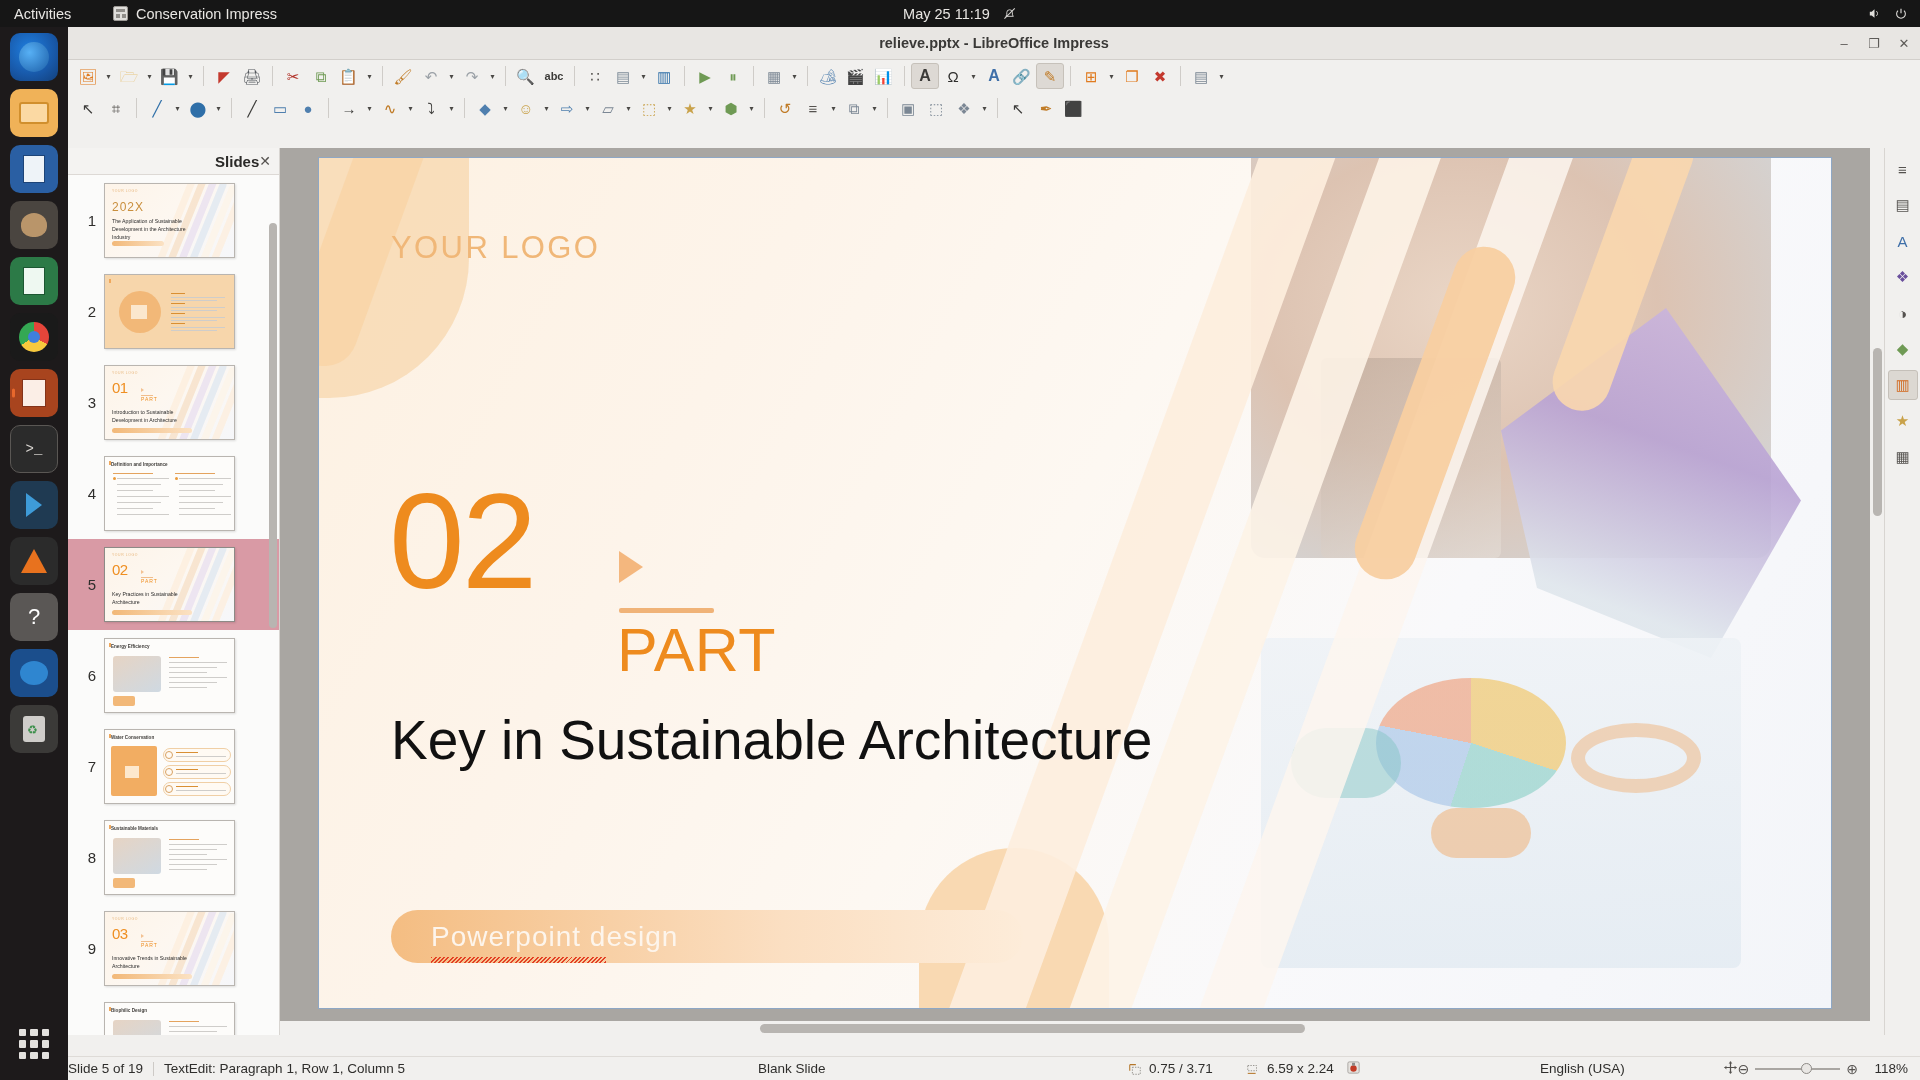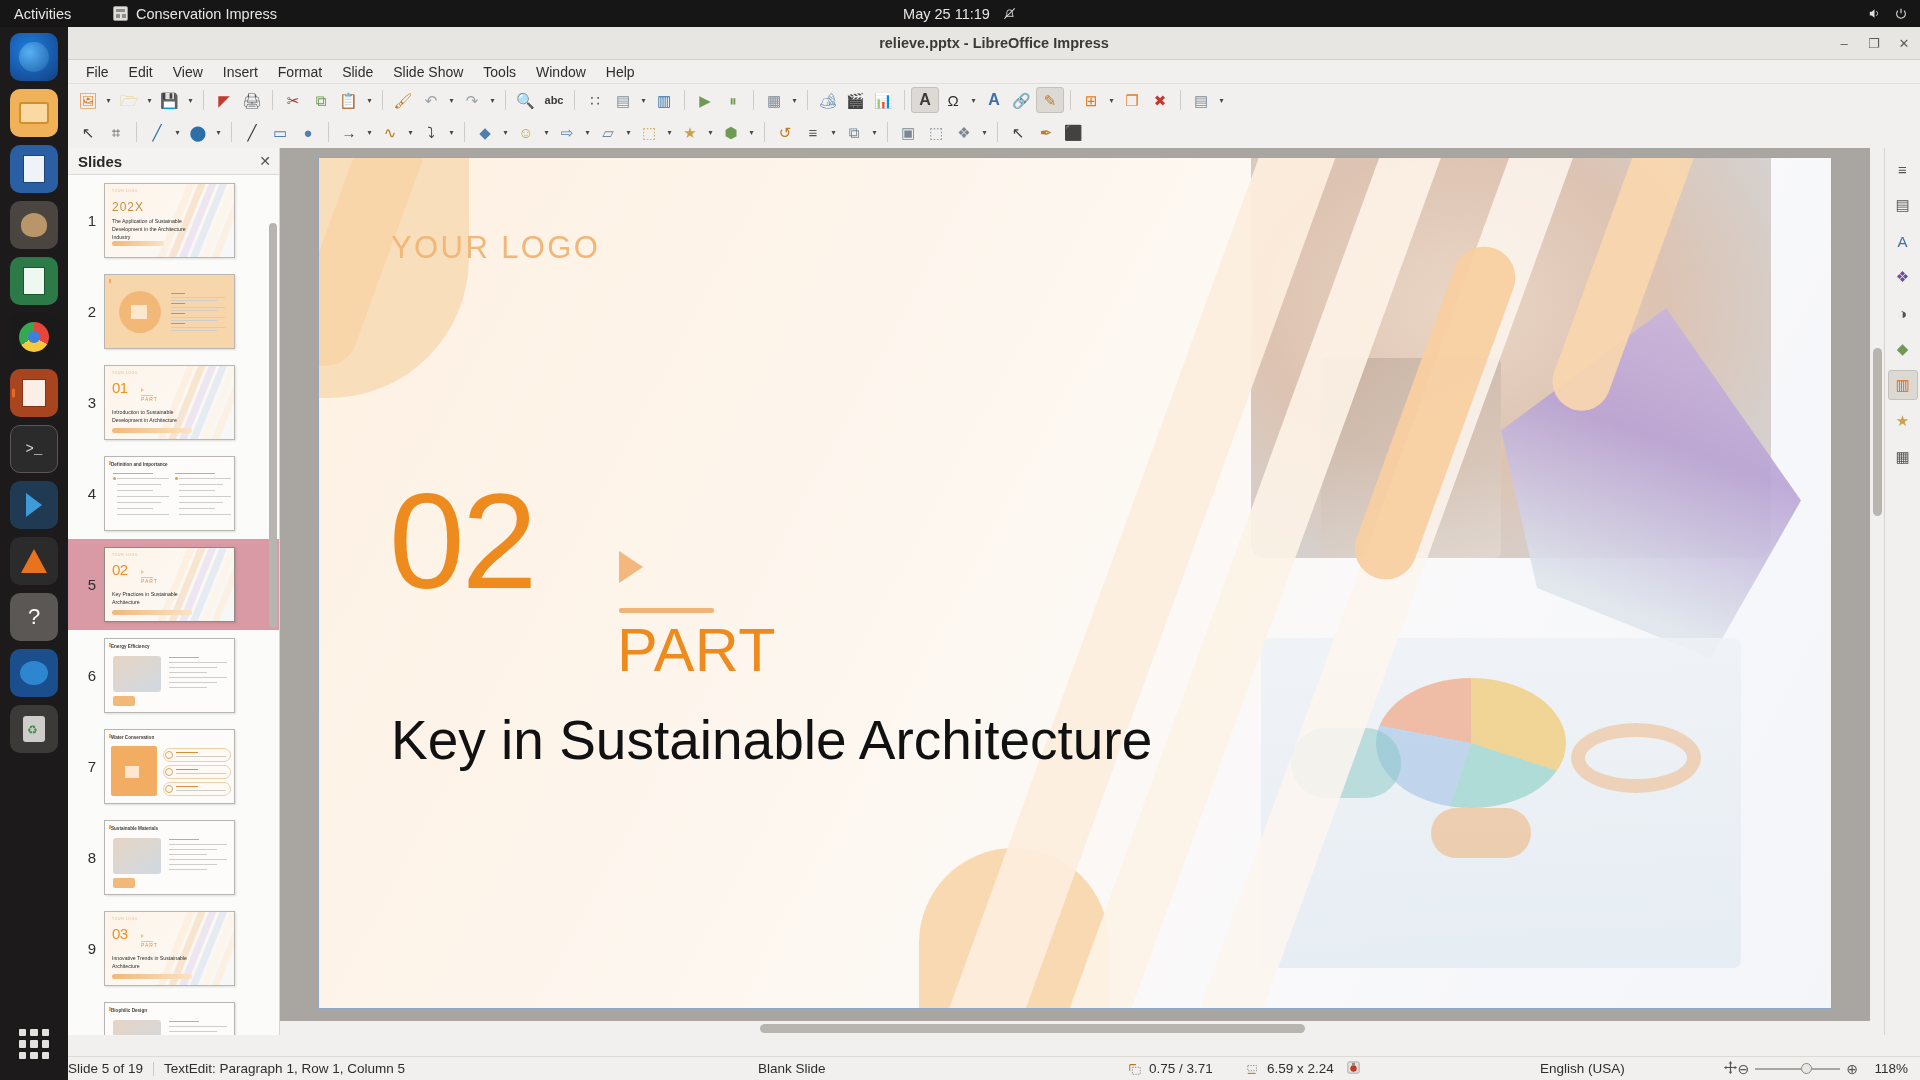--- a/index.html
+++ b/index.html
@@ -82,22 +82,22 @@
   #workarea {
     position: absolute; top: 121px; left: 0; width: 1852px; height: 887px;
     display: flex;
   }
 
   
   #slidepanel {
     width: 212px; background: #f4f3f1; border-right: 1px solid #d8d5d1;
     display: flex; flex-direction: column;
   }
-  #sp-head { height: 26px; display: flex; align-items: center; justify-content: space-between;
-             padding: 0 8px 0 10px; }
+  #sp-head { height: 26px; display: flex; align-items: center; justify-content: flex-end;
+             padding: 0 8px 0 10px; margin-left: 46px; }
   #sp-title { font-size: 15px; font-weight: bold; color: #2a2927; }
   #sp-close { font-size: 14px; color: #55524f; }
   #sp-list { flex: 1; overflow: hidden; background: #fbfbfa; position: relative;
              border-top: 1px solid #ddd9d5; }
   .slide-row { display: flex; align-items: center; height: 91px; padding-left: 6px; }
   .slide-row.sel { background: #d99aa5; }
   .slide-num { width: 22px; text-align: right; font-size: 15px; color: #2f2e2c; margin-right: 8px; }
   .thumb {
     width: 131px; height: 75px; background: #fff;
     border: 1px solid #b9b5b0; position: relative; overflow: hidden;
@@ -306,32 +306,20 @@
 
   <div id="titlebar">
     <span id="win-title">relieve.pptx - LibreOffice Impress</span>
     <span class="win-btns">
       <span class="win-btn">–</span>
       <span class="win-btn">❐</span>
       <span class="win-btn">✕</span>
     </span>
   </div>
 
-  <div id="menubar">
-    <span class="mi">File</span>
-    <span class="mi">Edit</span>
-    <span class="mi">View</span>
-    <span class="mi">Insert</span>
-    <span class="mi">Format</span>
-    <span class="mi">Slide</span>
-    <span class="mi">Slide Show</span>
-    <span class="mi">Tools</span>
-    <span class="mi">Window</span>
-    <span class="mi">Help</span>
-  </div>
 
   <div class="toolbar" id="toolbar-main">
       <span class="tbi">
         <span class="gl" style="color: rgb(224, 123, 32);">🖼</span>
       </span>
       <span class="tb-arrow">▾</span>
       <span class="tbi">
         <span class="gl" style="color: rgb(232, 201, 138);">🗁</span>
       </span>
       <span class="tb-arrow">▾</span>
@@ -801,20 +789,24 @@
           <div class="s-stripe" style="left:1085px;top:80px;width:62px;height:350px;background:#f8cfa1;opacity:.95;transform:rotate(20deg);"></div>
           <div class="s-stripe" style="left:1275px;top:-40px;width:58px;height:300px;background:#f9d7ae;opacity:.9;transform:rotate(20deg);"></div>
           <div class="s-stripe" style="left:40px;top:-240px;width:66px;height:460px;background:#f8d5a9;opacity:.9;transform:rotate(20deg);"></div>
 
           <div id="logo-text">YOUR LOGO</div>
           <div id="num-02">02</div>
           <div id="play-tri"></div>
           <div id="num-rule"></div>
           <div id="part-text">PART</div>
           <div id="slide-title">Key  in Sustainable Architecture</div>
+          <div id="bottom-pill">
+            <span id="bottom-pill-text">Powerpoint  design</span>
+            <span id="squiggle"></span>
+          </div>
         </div>
         <div id="sel-frame"></div>
       </div>
 
       <div id="vscroll-ed">
         <div id="vthumb-ed"></div>
       </div>
       <div id="hscroll">
         <div id="hthumb"></div>
       </div>

